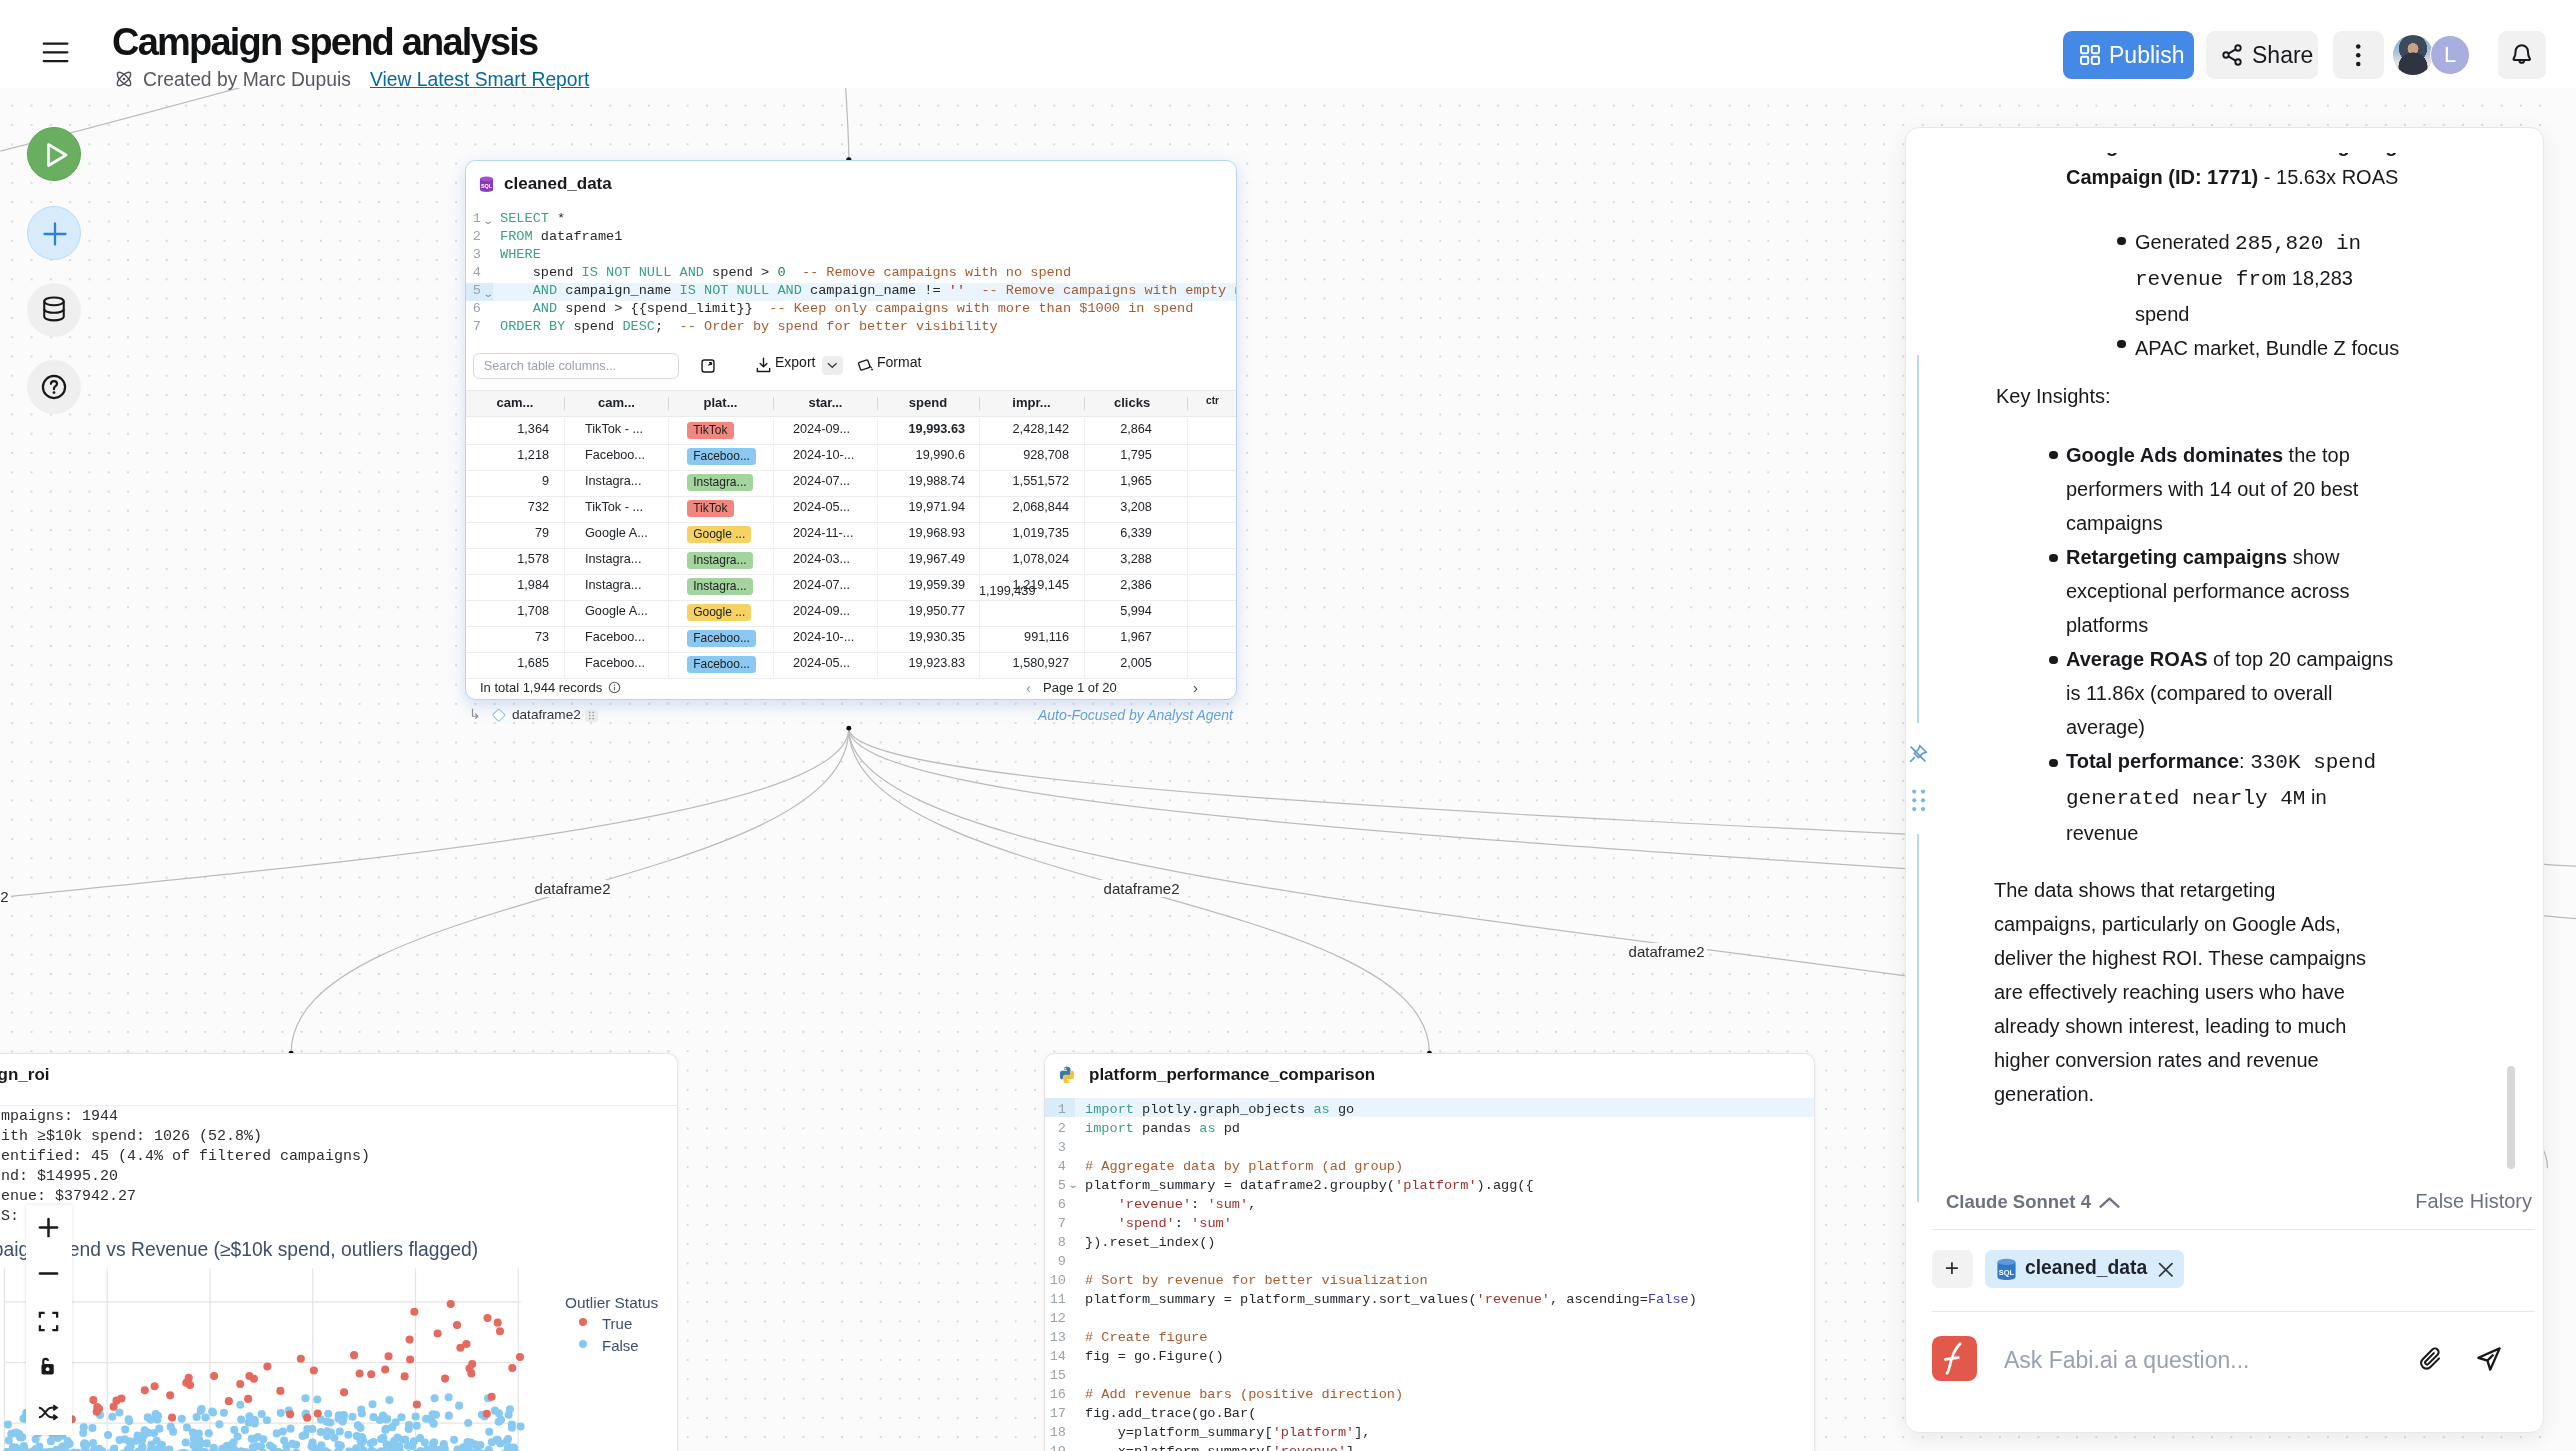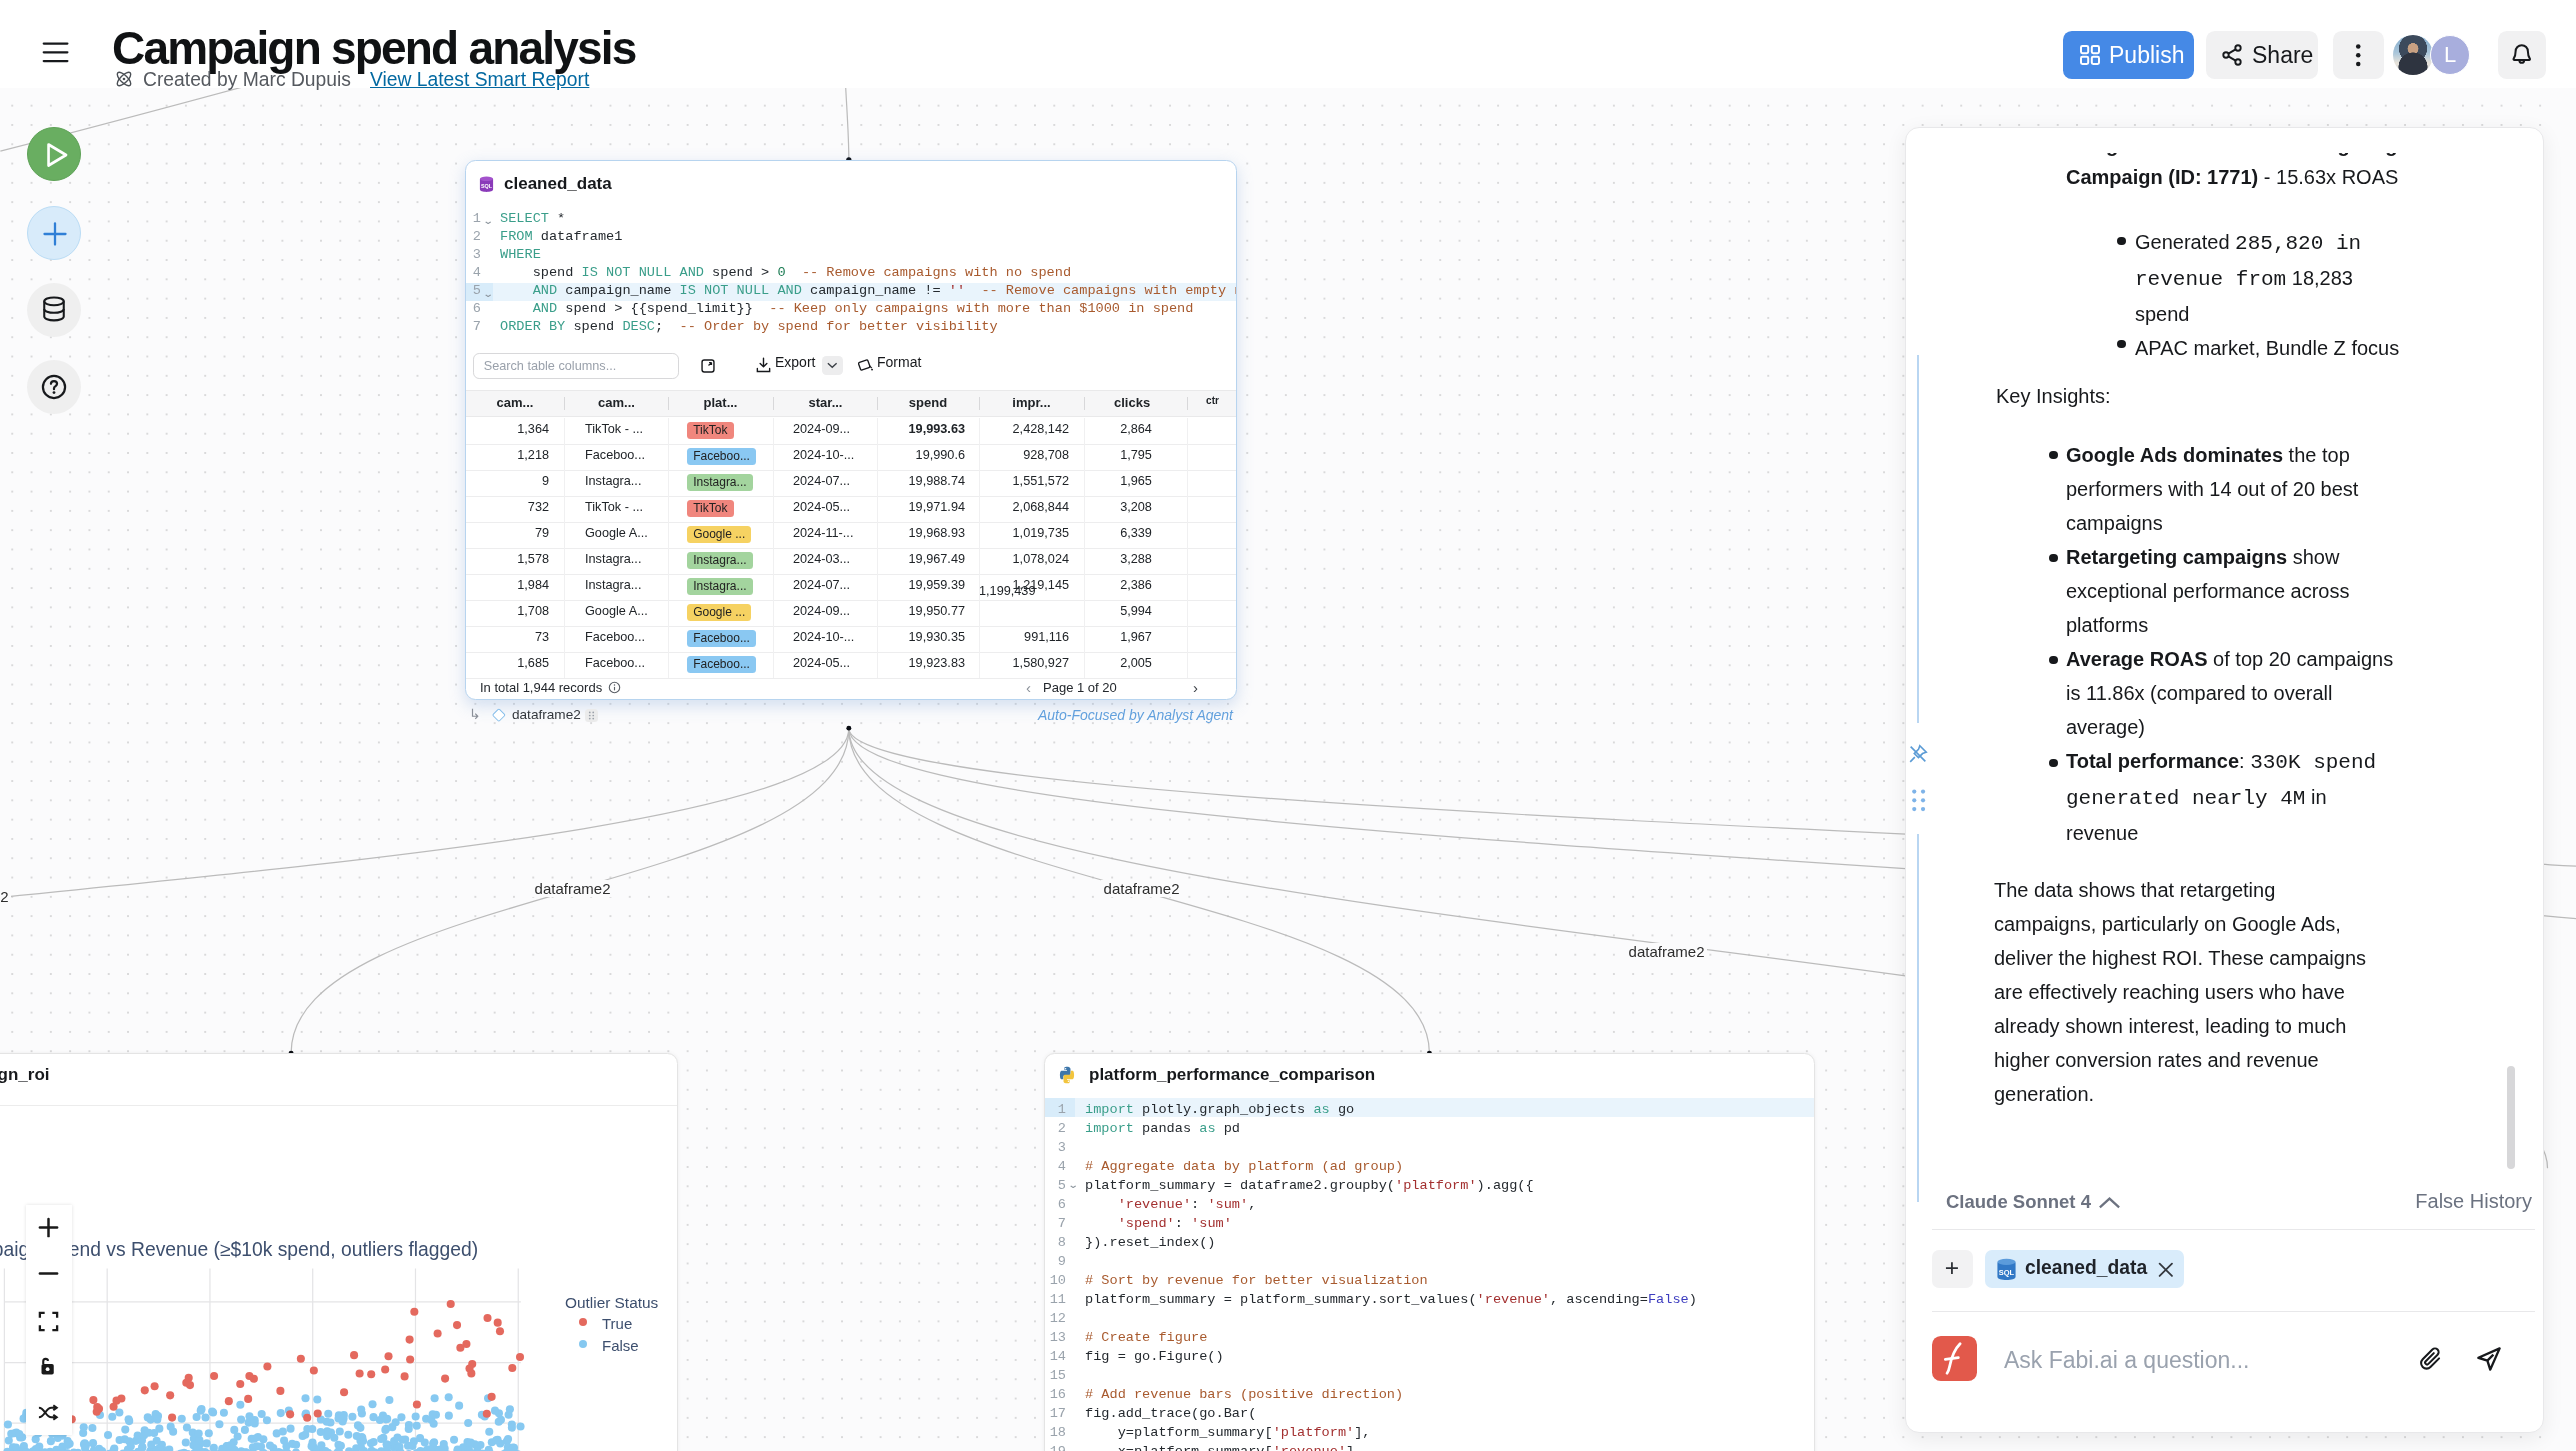--- a/index.html
+++ b/index.html
@@ -221,20 +221,26 @@
       <path d="M 7.5 6.8 V 10.8" stroke="#5a5f66" stroke-width="1.3"></path>
         <circle cx="7.5" cy="4.6" r="0.9" fill="#5a5f66"></circle>
     </svg>
     <div class="abs" style="left:560px; top:518px; font-size:15px; color:#8a9098;">‹</div>
     <div class="abs" style="left:577px; top:519px; font-size:13px; color:#23272c;">Page 1 of 20</div>
     <div class="abs" style="left:727px; top:518px; font-size:15px; color:#3a3f45;">›</div>
   </div>
   <div class="node2" id="roinode" style="left:-102px; top:1053px; width:780px; height:545px; overflow:hidden;">
     <div class="ntitle" style="left:40px; top:11.4px;">campaign_roi</div>
     <div class="abs" style="left:0; top:51px; width:780px; height:0.9px; background:#ececec;"></div>
+    <div class="code" style="position:absolute; left:102px; top:53px; line-height:20px; font-size:15px; color:#2a2e33;">mpaigns: 1944
+ith ≥$10k spend: 1026 (52.8%)
+entified: 45 (4.4% of filtered campaigns)
+nd: $14995.20
+enue: $37942.27
+S:</div>
     <div class="abs" style="left:53px; top:185px; font-size:19.3px; color:#3d4f6e; white-space:nowrap;">Campaign Spend vs Revenue (≥$10k spend, outliers flagged)</div>
     <svg class="abs" style="left:0; top:0;" width="780" height="545" viewBox="0 0 888 620">
 <g stroke="#e4e4e6" stroke-width="1.4">
 <line x1="120" y1="244" x2="120" y2="620"></line>
           <line x1="237" y1="244" x2="237" y2="620"></line>
 <line x1="354" y1="244" x2="354" y2="620"></line>
           <line x1="471" y1="244" x2="471" y2="620"></line>
 <line x1="588" y1="244" x2="588" y2="620"></line>
           <line x1="705" y1="244" x2="705" y2="620"></line>
 <line x1="120" y1="282" x2="708" y2="282"></line>
@@ -920,21 +926,21 @@
   <div class="abs" style="left:1033px; top:707px; width:200px; text-align:right; font-size:14px; font-style:italic; color:#62a0dd;">Auto-Focused by Analyst Agent</div>
   <div id="hdr"></div>
 
   <svg class="abs" style="left:42px; top:40px;" width="28" height="24.6" viewBox="0 0 32 28">
     <g stroke="#17191c" stroke-width="2.6" stroke-linecap="round">
       <line x1="2" y1="4" x2="29" y2="4"></line>
         <line x1="2" y1="14" x2="29" y2="14"></line>
         <line x1="2" y1="24" x2="29" y2="24"></line>
     </g>
   </svg>
-  <div class="abs" style="left:112px; top:21px; font-size:46px; font-weight:700; color:#101214; letter-spacing:-1.8px;">Campaign spend analysis</div>
+  <div class="abs" style="left:112px; top:21px; font-size:38px; font-weight:700; color:#101214; letter-spacing:-1.8px;">Campaign spend analysis</div>
   <svg class="abs" style="left:114px; top:69px;" width="20" height="20" viewBox="0 0 24 24">
     <g stroke="#4a4f55" stroke-width="1.7" fill="none">
       <ellipse cx="12" cy="12" rx="10.5" ry="4.4" transform="rotate(-45 12 12)"></ellipse>
       <ellipse cx="12" cy="12" rx="10.5" ry="4.4" transform="rotate(45 12 12)"></ellipse>
     </g>
       <circle cx="12" cy="12" r="1.6" fill="#4a4f55"></circle>
   </svg>
   <div class="abs" style="left:143px; top:69px; font-size:19.3px; color:#55595f;">Created by Marc Dupuis</div>
   <div class="abs" style="left:370px; top:69px; font-size:19.3px; color:#0369a1; text-decoration:underline; font-weight:500;">View Latest Smart Report</div>
 

